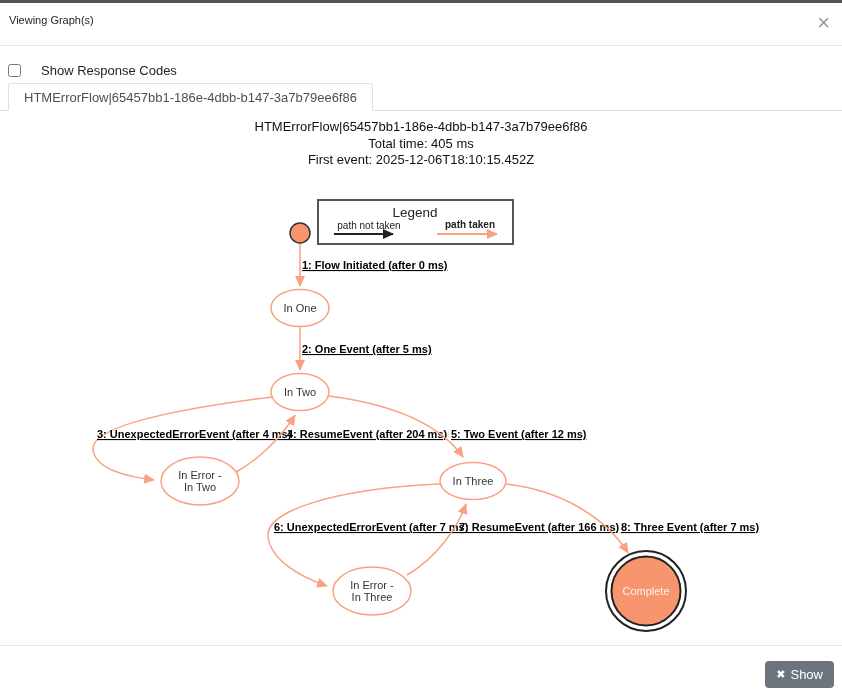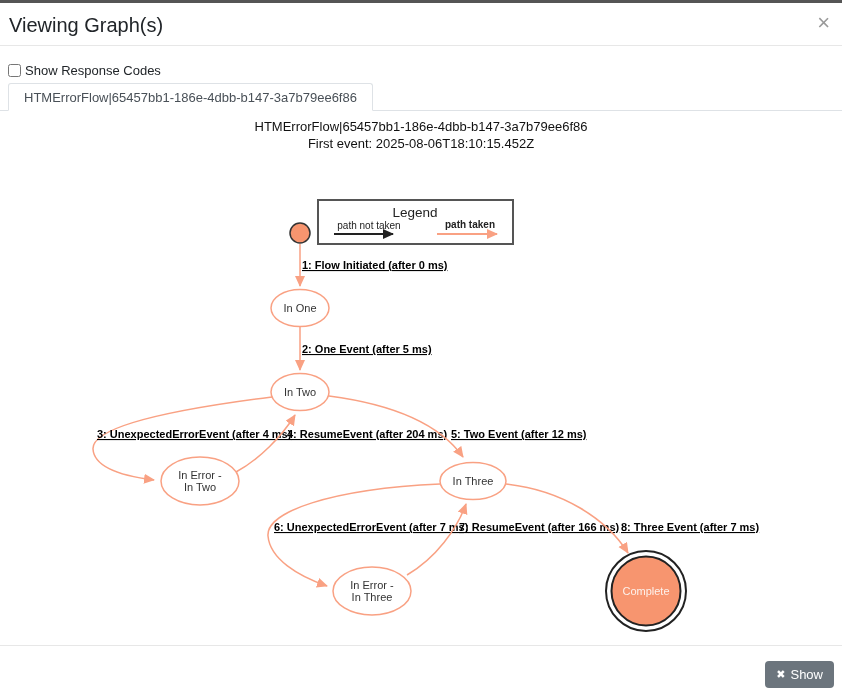--- a/index.html
+++ b/index.html
@@ -1,23 +1,23 @@
 <!DOCTYPE html>
 <html><head>
 <meta charset="utf-8">
 <style>
   * { margin:0; padding:0; box-sizing:border-box; }
   html,body { background:#fff; }
   body { font-family:"Liberation Sans", sans-serif; }
   .modal { position:relative; width:842px; height:698px; background:#fff; overflow:hidden; }
   .top-bar { position:absolute; top:0; left:0; width:842px; height:3px; background:#555; }
-  .modal-title { position:absolute; top:14px; left:9px; font-size:20px; color:#212529; }
+  .modal-title { position:absolute; top:14px; left:9px; font-size:11px; color:#212529; }
   .modal-close { position:absolute; top:10px; right:6px; font-size:22px; color:#9a9a9a; cursor:pointer; line-height:22px; padding:2px 6px; }
   .header-divider { position:absolute; top:45px; left:0; width:842px; border-top:1px solid #e7e7e7; }
-  .check-row { position:absolute; top:63px; left:8px; display:flex; align-items:center; gap:4px; font-size:13px; color:#212529; }
+  .check-row { position:absolute; top:63px; left:8px; display:flex; align-items:center; gap:20px; font-size:13px; color:#212529; }
   .check-row input { width:13px; height:13px; accent-color:#fff; }
   .tab-bar { position:absolute; top:83px; left:0; width:842px; height:28px; border-bottom:1px solid #dee2e6; }
   .tab { display:inline-block; margin-left:8px; height:28px; padding:6px 15px 0 15px; font-size:13px; color:#495057;
          border:1px solid #dee2e6; border-bottom:1px solid #fff; border-radius:3px 3px 0 0; background:#fff; position:relative; top:0; cursor:pointer; }
   .graph-header { position:absolute; top:119px; left:0; width:842px; text-align:center; font-size:13px; color:#111; line-height:16.5px; }
   .graph-svg { position:absolute; top:195px; left:0; }
   .node-label { font-size:11px; fill:#333; text-anchor:middle; }
   .edge-label { font-size:11px; font-weight:bold; fill:#000; text-decoration:underline; }
   .legend-title { font-size:13.5px; fill:#222; text-anchor:middle; }
   .legend-small { font-size:10px; fill:#222; text-anchor:middle; }
@@ -42,21 +42,22 @@
     <input type="checkbox" style="">
     <span>Show Response Codes</span>
   </label>
 
   <div class="tab-bar">
     <div class="tab">HTMErrorFlow|65457bb1-186e-4dbb-b147-3a7b79ee6f86</div>
   </div>
 
   <div class="graph-header">
     <div>HTMErrorFlow|65457bb1-186e-4dbb-b147-3a7b79ee6f86</div>
-    <div>First event: 2025-08-06T18:10:15.452Z</div>
+    <div>Total time: 405 ms</div>
+    <div>First event: 2025-12-06T18:10:15.452Z</div>
   </div>
 
   <svg class="graph-svg" width="842" height="450" viewBox="0 0 842 450">
     <defs>
       <marker id="arrowT" markerUnits="userSpaceOnUse" markerWidth="14" markerHeight="12" refX="10" refY="5" orient="auto">
         <path d="M0,0 L11,5 L0,10 z" fill="#f9a183"></path>
       </marker>
       <marker id="arrowN" markerUnits="userSpaceOnUse" markerWidth="14" markerHeight="12" refX="10" refY="5" orient="auto">
         <path d="M0,0 L11,5 L0,10 z" fill="#222"></path>
       </marker>

